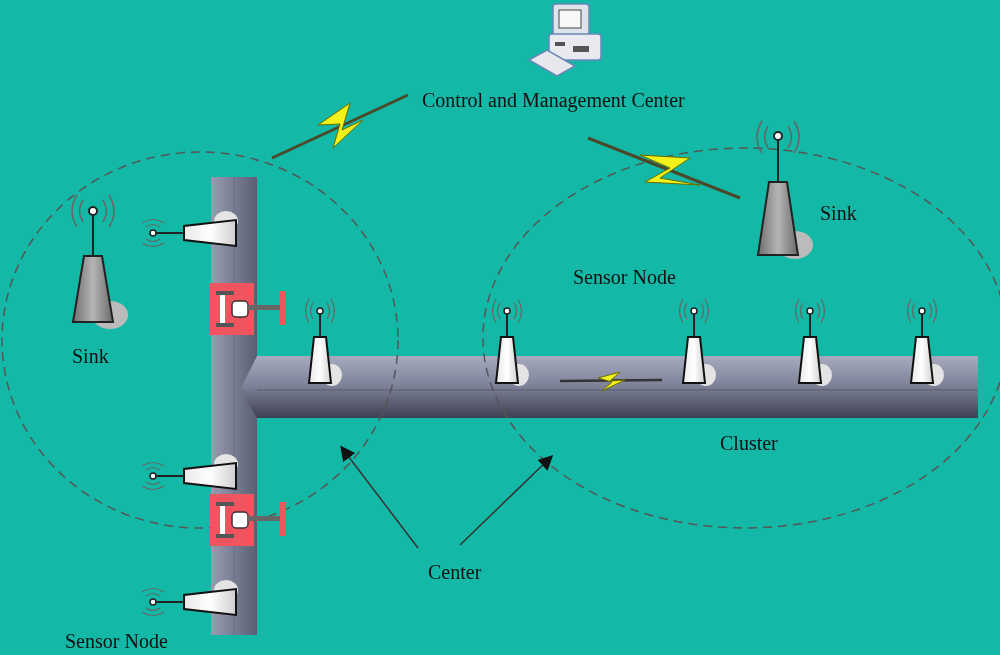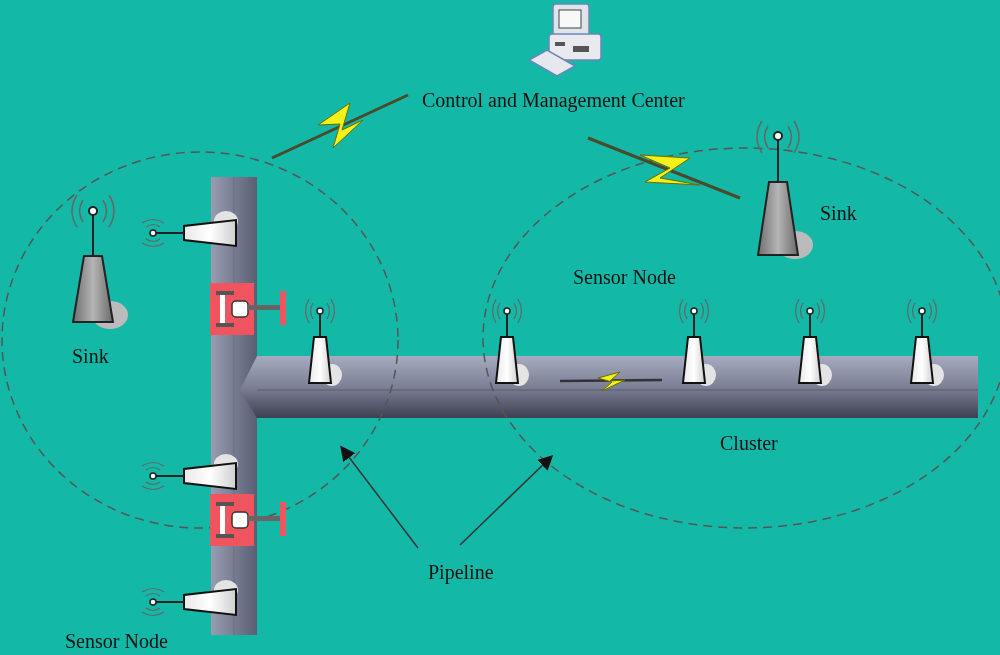--- a/index.html
+++ b/index.html
@@ -173,14 +173,14 @@
     <rect x="70" y="8" width="6" height="34" fill="#f0545f"></rect>
   </g>
 </svg>
 
 <div class="lbl" style="left:422px;top:90px;">Control and Management Center</div>
 <div class="lbl" style="left:72px;top:346px;">Sink</div>
 <div class="lbl" style="left:820px;top:203px;">Sink</div>
 <div class="lbl" style="left:573px;top:267px;">Sensor Node</div>
 <div class="lbl" style="left:65px;top:631px;">Sensor Node</div>
 <div class="lbl" style="left:720px;top:433px;">Cluster</div>
-<div class="lbl" style="left:428px;top:562px;">Pipeline</div>
+<div class="lbl" style="left:428px;top:562px;">Center</div>
 </div>
 
 </body></html>

